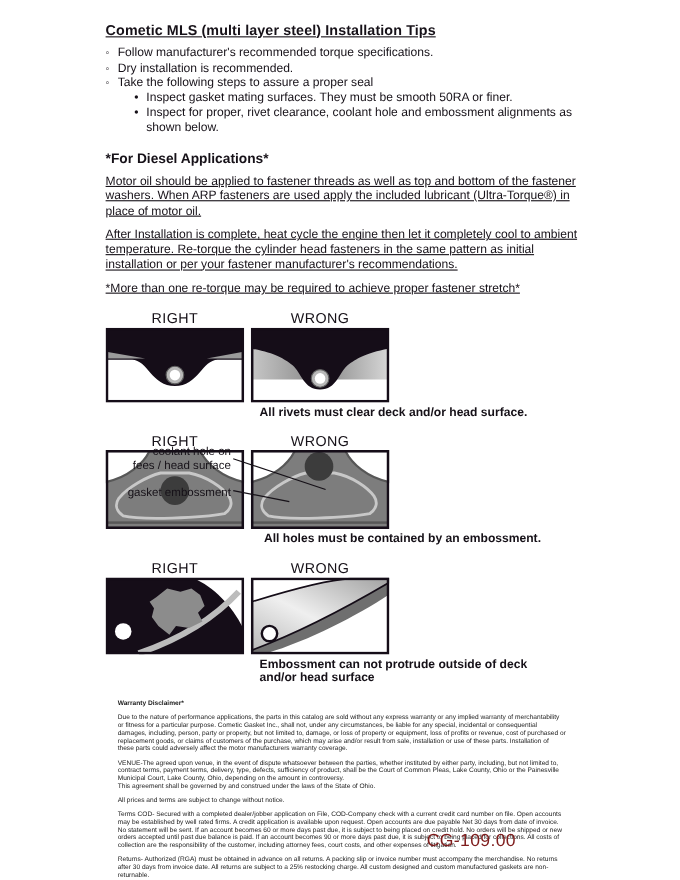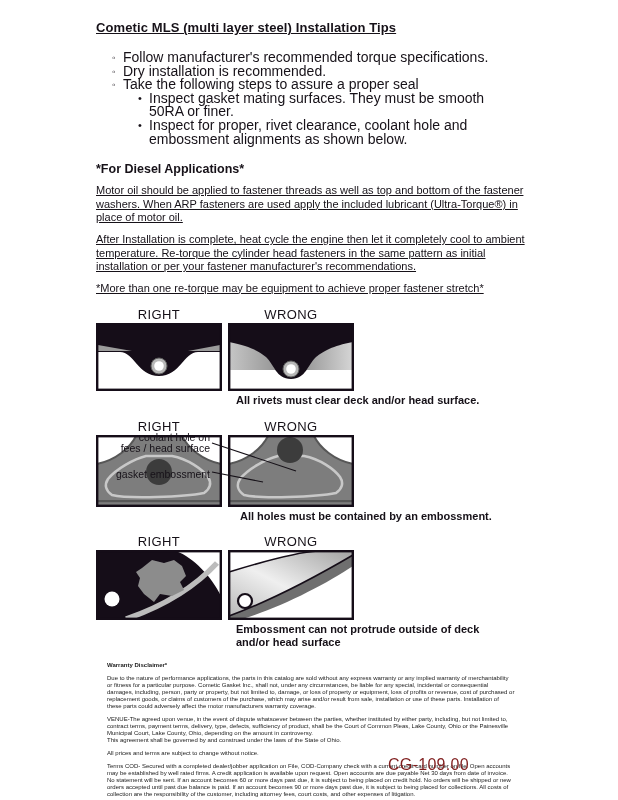--- a/index.html
+++ b/index.html
@@ -2,21 +2,21 @@
 <html><head>
 <meta charset="utf-8">
 <style>
   html,body{margin:0;padding:0;background:#ffffff;}
   .page{position:relative;width:618px;height:800px;background:#ffffff;overflow:hidden;
         font-family:"Liberation Sans", sans-serif;color:#161118;}
   .content{position:absolute;left:96px;top:20px;width:436px;}
 
   .doc-title{font-size:13px;font-weight:bold;text-decoration:underline;letter-spacing:.1px;margin:0 0 7px 0;}
 
-  ul.tips{list-style:none;margin:16px;padding:0;font-size:14px;line-height:13.6px;}
+  ul.tips{list-style:none;margin:0;padding:0;font-size:11px;line-height:13.6px;}
   ul.tips li{position:relative;padding-left:11px;}
   ul.tips li::before{content:"\25E6";position:absolute;left:0;top:0;font-size:10px;}
   ul.tips li.sub{margin-left:26px;}
   ul.tips li.sub::before{content:"\2022";font-size:11px;}
 
   .diesel-heading{font-size:12.5px;font-weight:bold;margin:13px 0 0 0;}
   .para{font-size:11px;line-height:13.6px;margin:8px 0 0 0;width:432px;text-decoration:underline;}
 
   .figure{margin-top:12px;position:relative;}
   .fig-inner{width:258px;}
@@ -50,21 +50,21 @@
       <li>Follow manufacturer's recommended torque specifications.</li>
       <li>Dry installation is recommended.</li>
       <li>Take the following steps to assure a proper seal</li>
       <li class="sub">Inspect gasket mating surfaces.  They must be smooth 50RA or finer.</li>
       <li class="sub">Inspect for proper, rivet clearance, coolant hole and embossment alignments as shown below.</li>
     </ul>
 
     <h2 class="diesel-heading">*For Diesel Applications*</h2>
     <p class="para">Motor oil should be applied to fastener threads as well as top and bottom of the fastener washers. When ARP fasteners are used apply the included lubricant (Ultra-Torque®) in place of motor oil.</p>
     <p class="para">After Installation is complete, heat cycle the engine then let it completely cool to ambient temperature. Re-torque the cylinder head fasteners in the same pattern as initial installation or per your fastener manufacturer's recommendations.</p>
-    <p class="para">*More than one re-torque may be equipment to achieve proper fastener stretch*</p>
+    <p class="para">*More than one re-torque may be required to achieve proper fastener stretch*</p>
 
     <div class="figure">
       <div class="fig-inner">
         <div class="fig-headers">
           <span>RIGHT</span>
           <span>WRONG</span>
         </div>
         <div class="fig-images">
           <svg width="126" height="68" viewBox="0 0 126 68">
             <rect x="1" y="1" width="124" height="66" fill="#ffffff"></rect>

